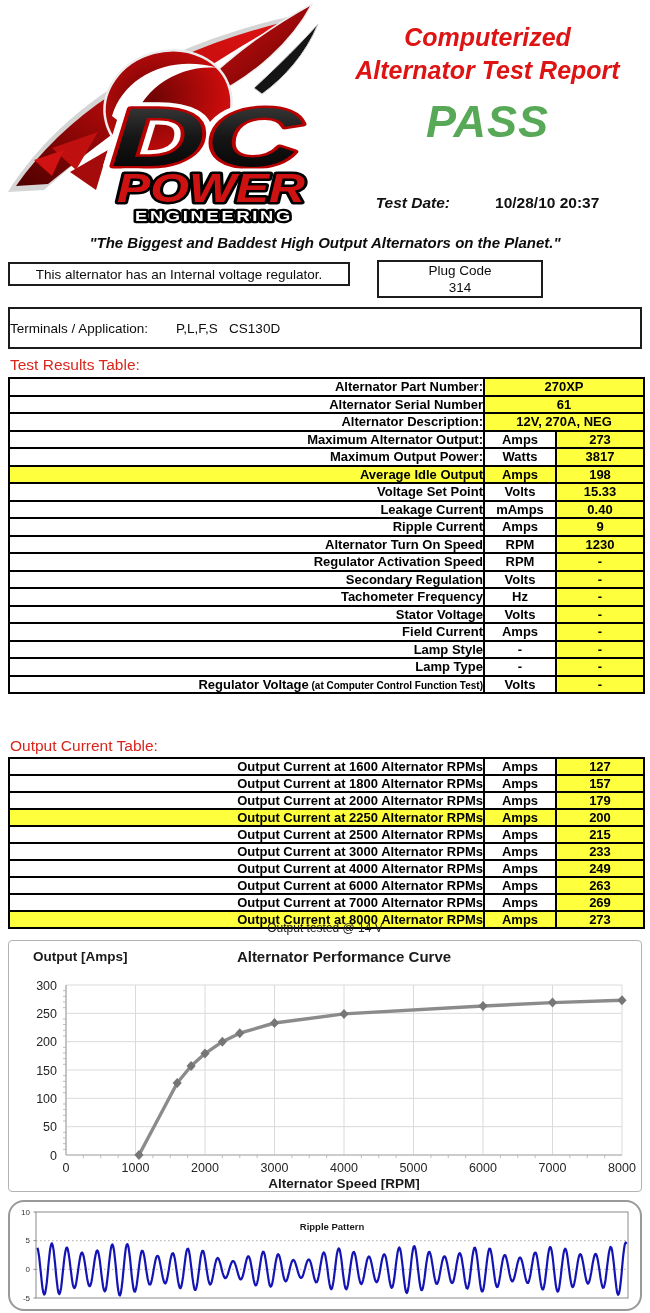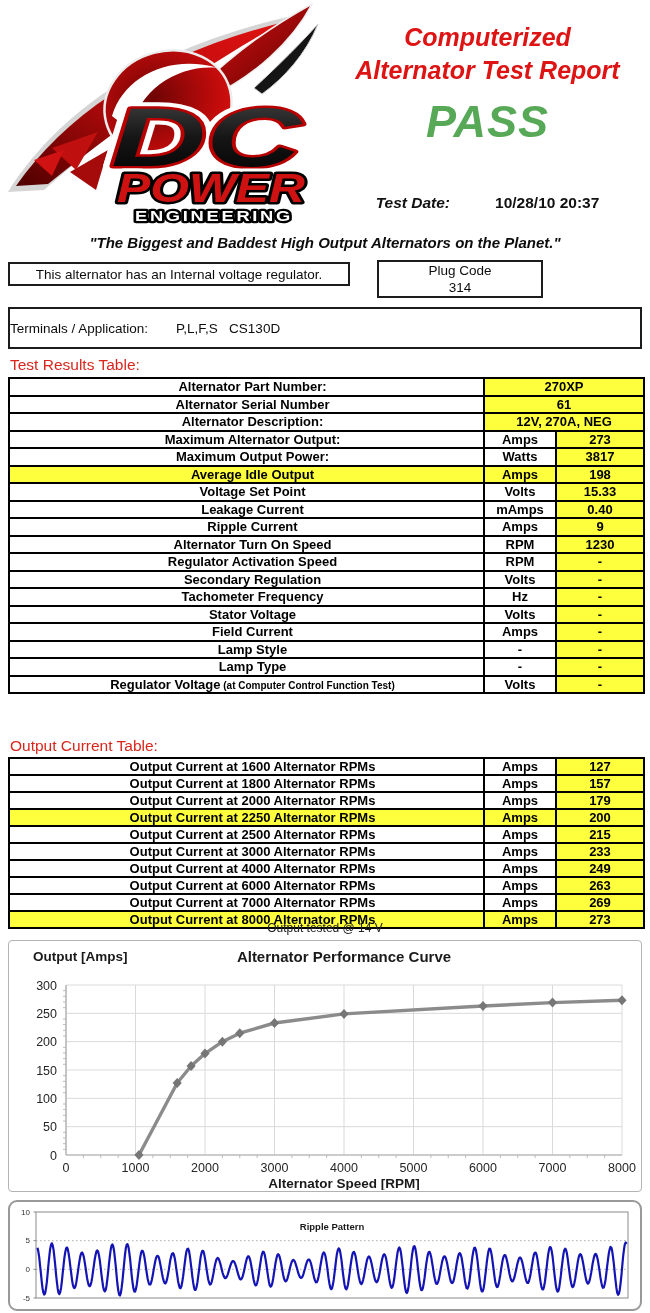--- a/index.html
+++ b/index.html
@@ -34,34 +34,34 @@
   .h-output{left:10px;top:737px}
 
   
   table{border-collapse:collapse;table-layout:fixed;width:635px;background:#fff}
   td{border:2px solid #000;font-size:13px;font-weight:bold;color:#000;
      white-space:nowrap;overflow:hidden;vertical-align:middle}
   .t1{left:8px;top:377px}
   .t2{left:8px;top:757px}
   .t1 td{height:17.5px}
   .t2 td{height:14px}
-  .c-label{text-align:center;padding-left:12px;background:#fff}
+  .c-label{text-align:right;padding-left:12px;background:#fff}
   .c-unit{text-align:center;background:#fff}
   .c-value{text-align:center}
   .yellow{background:#feff3d}
   tr.hl td{background:#feff3d}
   .small{font-size:10px}
 
   .output-note{left:0;top:921px;width:650px;text-align:center;font-size:12px;color:#222}
 
   
   .chart-box{left:8px;top:940px;width:634px;height:252px;border:1.5px solid #b3b3b3;
              border-radius:4px;background:#fff}
   .ripple-box{left:8px;top:1200px;width:634px;height:111px;border:2px solid #999;
-              border-radius:9px;background:#fff}
+              border-radius:16px;background:#fff}
   svg{display:block}
 </style>
 </head>
 <body>
 
 <div class="page">
 
   <svg class="abs" style="left:0;top:0" width="330" height="230" viewBox="0 0 330 230">
     <defs>
       <linearGradient id="lg-dc" x1="0" y1="0" x2="0" y2="1">

